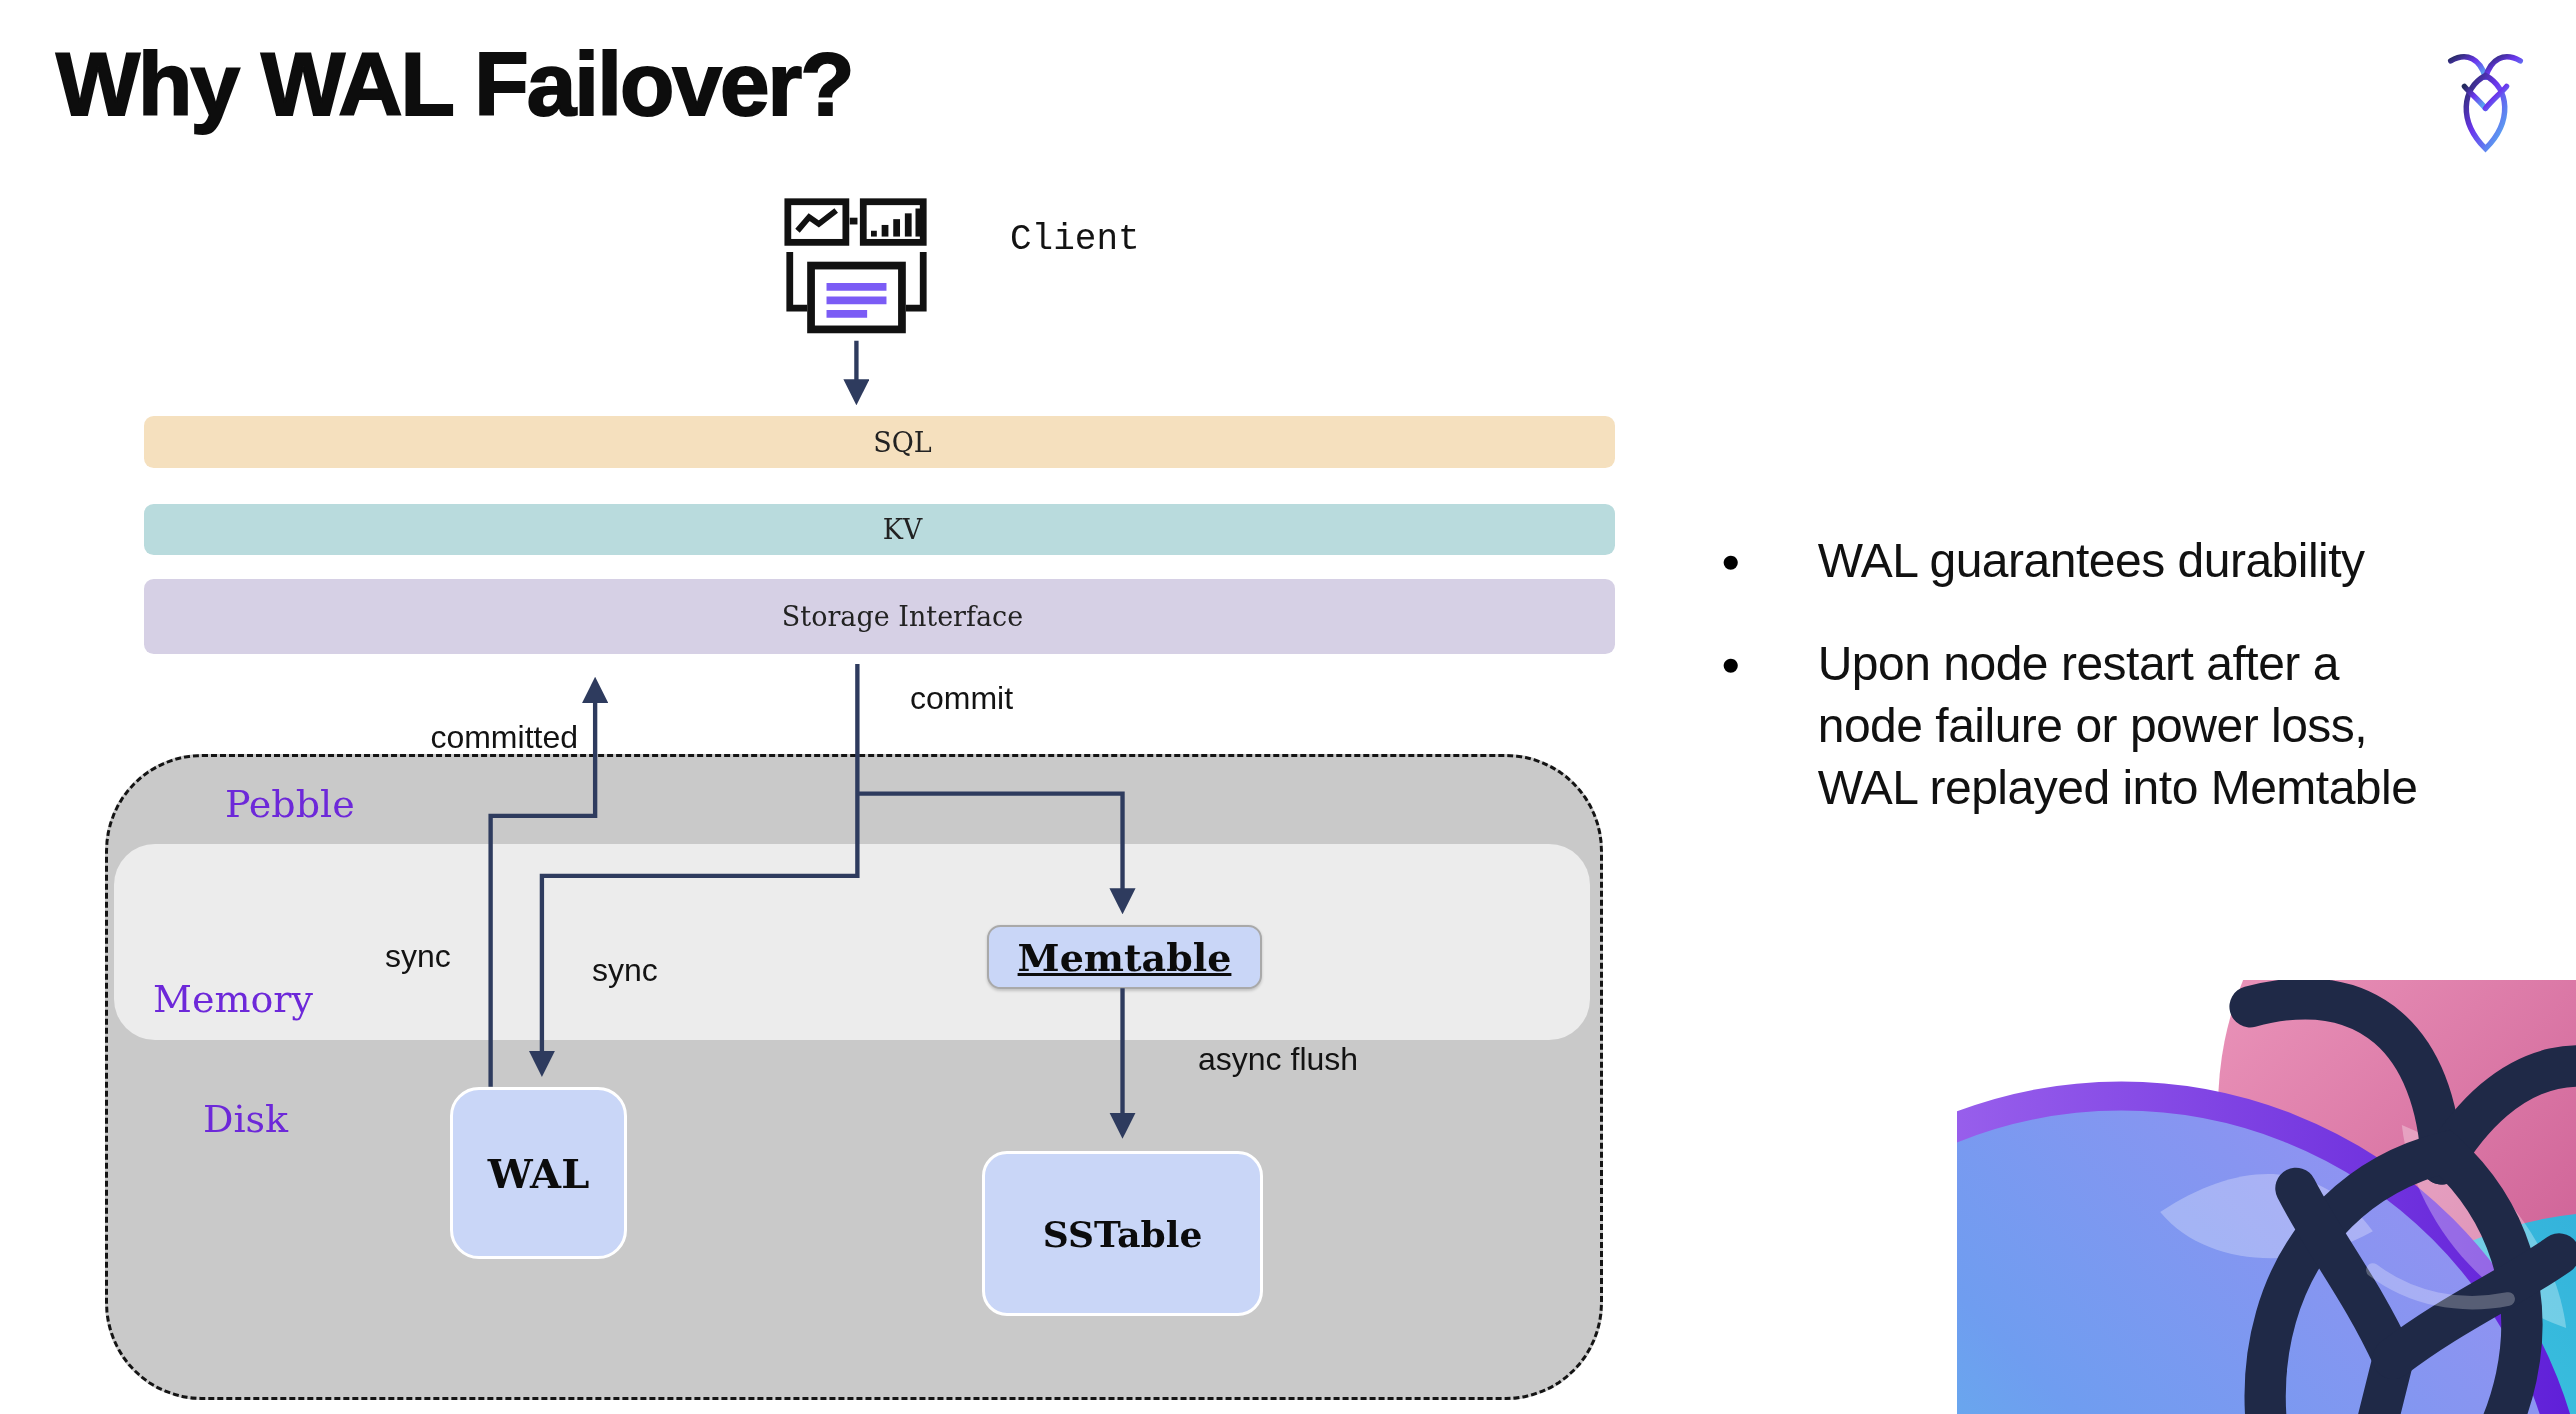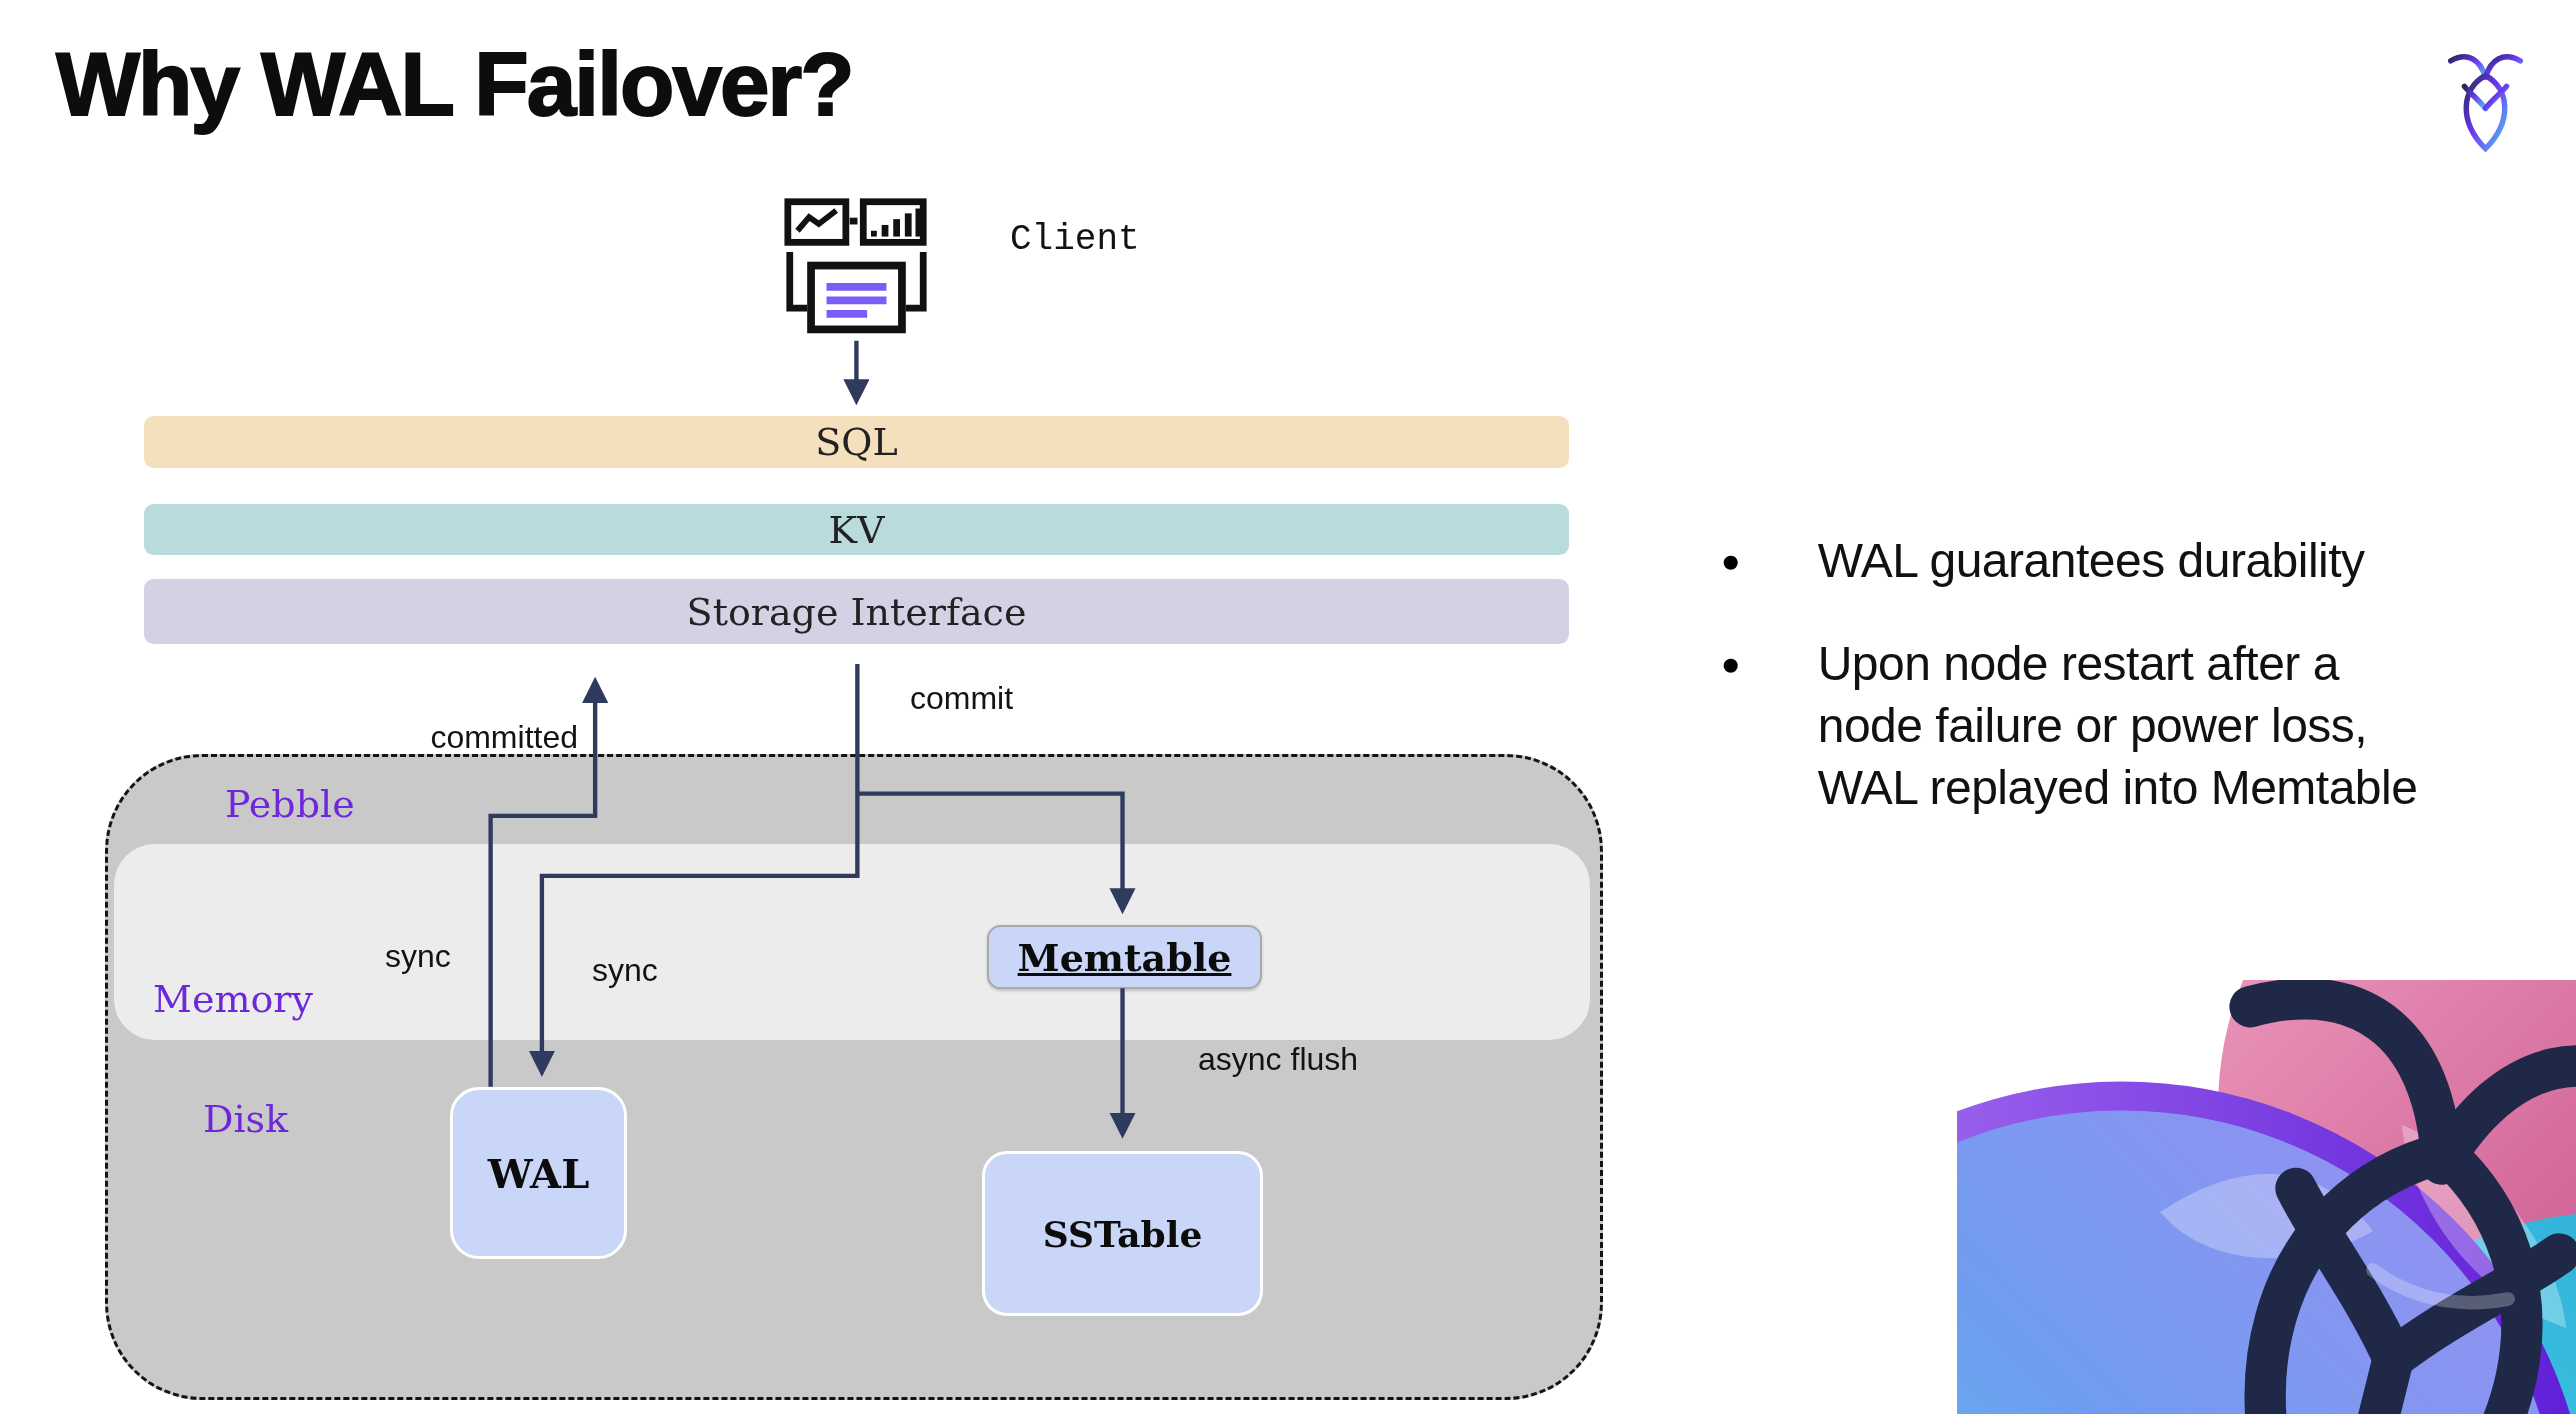--- a/index.html
+++ b/index.html
@@ -14,25 +14,25 @@
   
   .title{
     left:56px;top:33px;font-size:89px;font-weight:700;letter-spacing:-1.9px;
     color:#0d0d0d;-webkit-text-stroke:1.9px #0d0d0d;
   }
 
   
   .bar{
     left:144px;width:1425px;border-radius:9.7px;
     display:flex;align-items:center;justify-content:center;
-    font-size:38px;color:#222;
+    font-size:27px;color:#222;padding-left:46px;
   }
   .bar-sql{top:416px;height:52px;background:var(--c-sql);}
   .bar-kv{top:504px;height:51px;background:var(--c-kv);}
-  .bar-storage{top:579px;height:65px;background:var(--c-storage);}
+  .bar-storage{top:579px;height:75px;background:var(--c-storage);}
 
   
   .pebble{
     left:105px;top:754px;width:1498px;height:646px;
     background:var(--c-pebble);border:3.9px dashed var(--c-dash);
     border-radius:97px;box-sizing:border-box;
   }
   .memory-band{
     left:114px;top:844px;width:1476px;height:196px;
     background:var(--c-memory);border-radius:41px;

